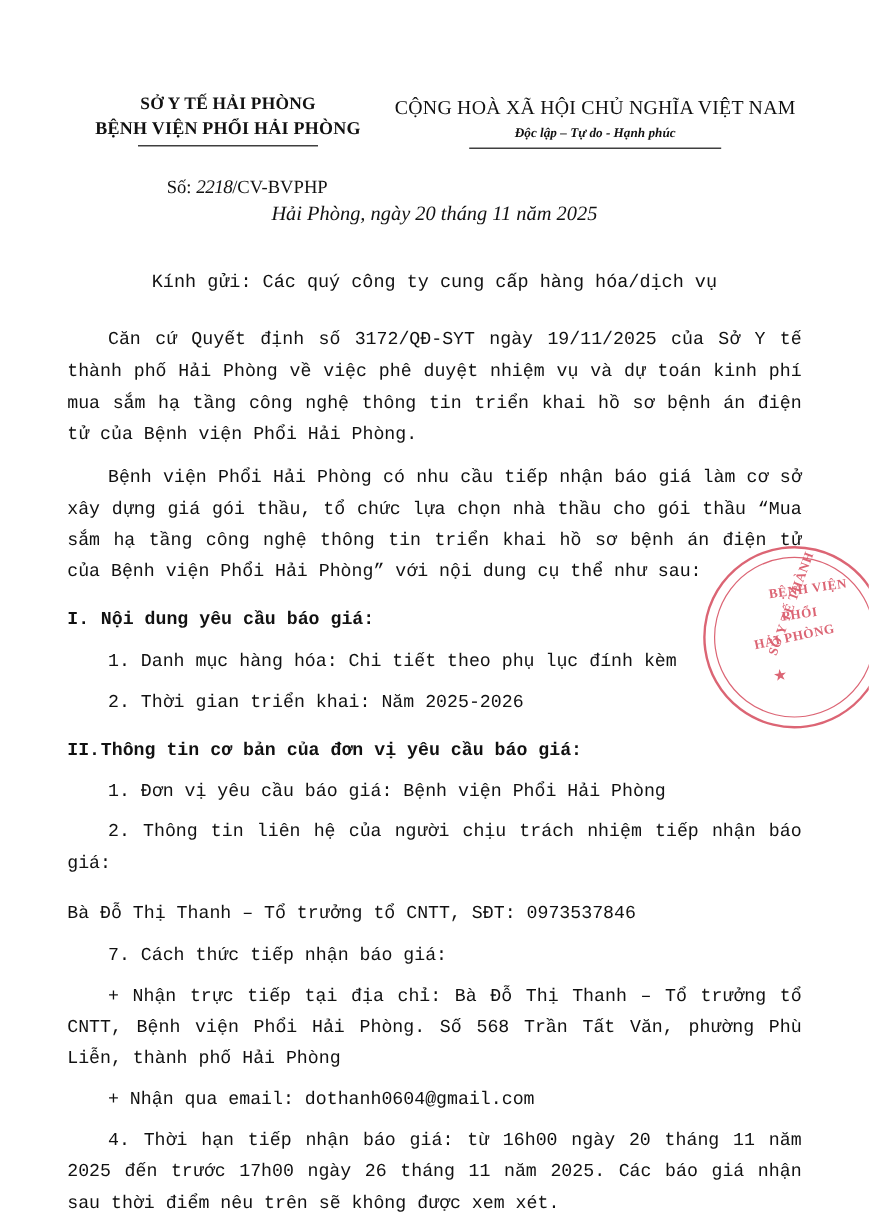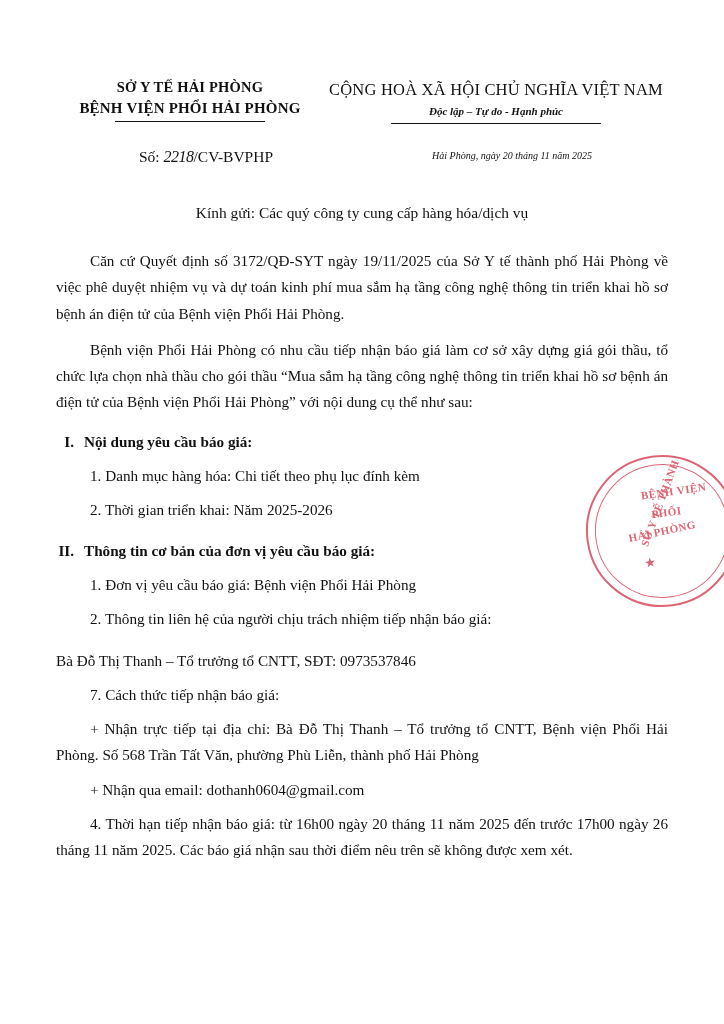--- a/index.html
+++ b/index.html
@@ -68,20 +68,21 @@
   .underline-nation {
     width: 210px;
     height: 1px;
     background: #111;
     margin: 3px auto 0 auto;
   }
 
   
   .meta-row {
     display: flex;
+    flex-direction: column;
     padding: 24px 40px 0 40px;
   }
   .meta-left {
     width: 300px;
   }
   .meta-right {
     flex: 1;
     text-align: center;
     padding-top: 2px;
   }
@@ -97,32 +98,33 @@
     letter-spacing: -0.5px;
   }
   .subject {
     font-size: 13.2px;
     line-height: 1.45;
     text-align: justify;
     margin-top: 4px;
     padding-left: 6px;
   }
   .place-date {
-    font-size: 10px;
+    font-size: 17px;
     font-style: italic;
     white-space: nowrap;
   }
 
   
   .body {
     padding: 0 40px;
     margin-top: 34px;
     font-size: 15.2px;
     line-height: 1.72;
     text-align: justify;
+    font-family: Liberation Mono, monospace;
   }
   .kinh-gui {
     text-align: center;
     margin-bottom: 22px;
     font-size: 15.4px;
   }
   p.para {
     margin: 0 0 10px 0;
     text-indent: 34px;
   }

